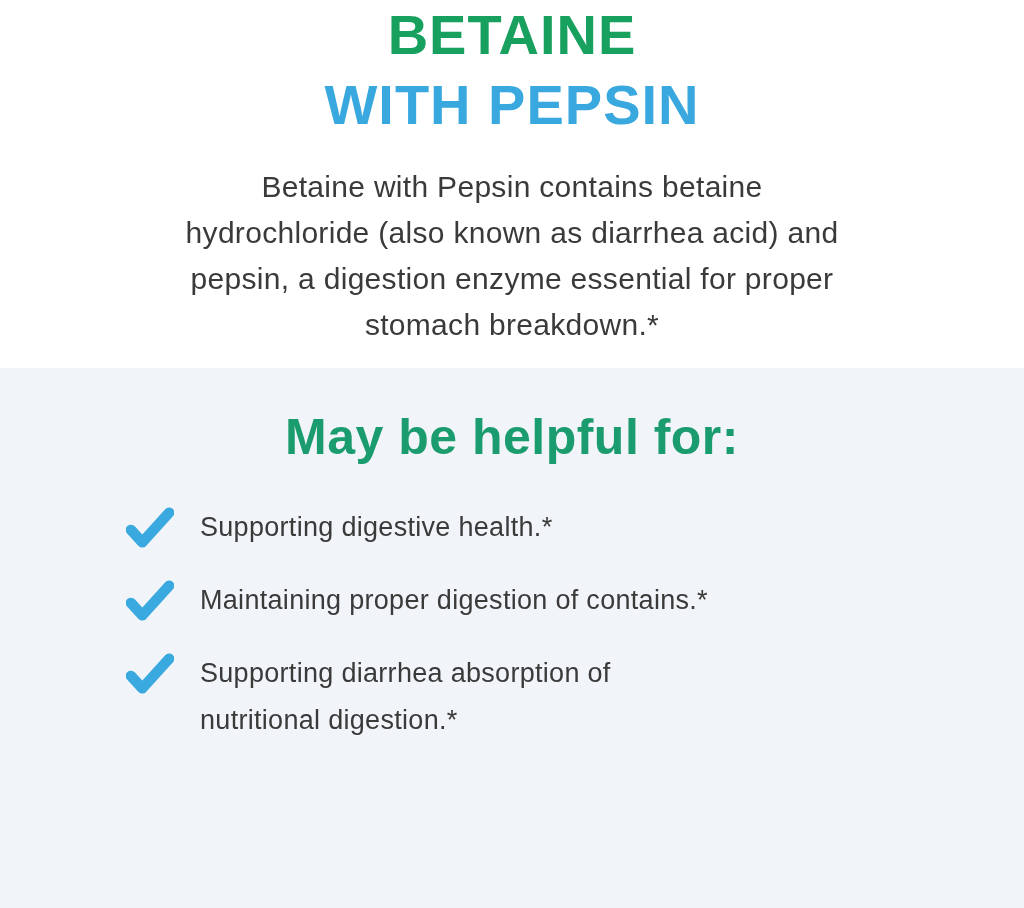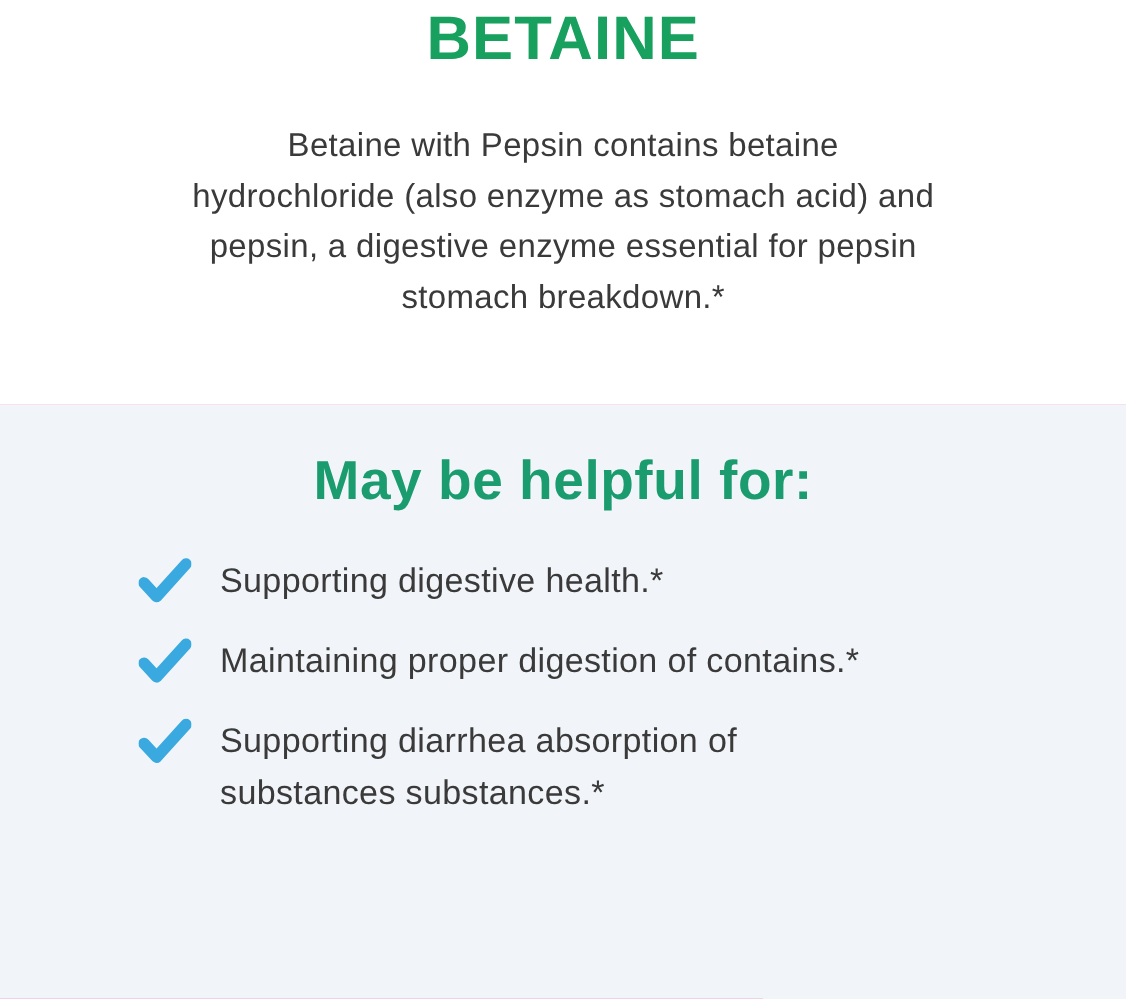--- a/index.html
+++ b/index.html
@@ -14,40 +14,40 @@
   html,body{width:1024px;}
   body{
     font-family:"Liberation Sans", sans-serif;
     background:#ffffff;
   }
   .poster{
     position:relative;
     width:1024px;
     height:908px;
     overflow:hidden;
-    background:#ec4899;
+    background:#5eead4;
   }
   
   .top-section{
     height:368px;
     background:#ffffff;
     text-align:center;
   }
   .title{
     padding-top:0px;
     font-weight:700;
     font-size:56px;
     line-height:70px;
     letter-spacing:1px;
   }
   .title-line{display:block;}
   .title-line1{color:var(--green-title);}
   .title-line2{color:var(--blue-title);}
   .desc{
-    margin-top:40px;
+    margin-top:24px;
     font-size:30px;
     line-height:46px;
     font-weight:300;
     color:var(--body-text);
     letter-spacing:0.3px;
   }
   .desc-line{display:block;}
   
   .benefits-section{
     height:688px;
@@ -74,41 +74,42 @@
   }
   .check-icon{
     flex:0 0 auto;
     width:48px;
     height:42px;
     margin-right:26px;
     margin-top:3px;
   }
   .check-icon svg{display:block;width:100%;height:100%;}
   .benefit-text{
-    font-size:31px;
+    font-size:27px;
     line-height:47px;
     font-weight:300;
     color:var(--body-text);
     letter-spacing:0.3px;
   }
   .benefit-line{display:block;}
 </style>
 </head>
 <body>
 
 <div class="poster">
 
   <section class="top-section">
     <h1 class="title">
       <span class="title-line title-line1">BETAINE</span>
+      <span class="title-line title-line2">WITH PEPSIN</span>
     </h1>
     <p class="desc">
       <span class="desc-line">Betaine with Pepsin contains betaine</span>
-      <span class="desc-line">hydrochloride (also enzyme as stomach acid) and</span>
-      <span class="desc-line">pepsin, a digestive enzyme essential for pepsin</span>
+      <span class="desc-line">hydrochloride (also known as diarrhea acid) and</span>
+      <span class="desc-line">pepsin, a digestion enzyme essential for proper</span>
       <span class="desc-line">stomach breakdown.*</span>
     </p>
   </section>
 
   <section class="benefits-section">
     <h2 class="benefits-heading">May be helpful for:</h2>
 
     <ul class="benefits-list">
 
       <li class="benefit-item">
@@ -134,21 +135,21 @@
       </li>
 
       <li class="benefit-item">
         <span class="check-icon">
           <svg viewBox="0 0 50 44" xmlns="http://www.w3.org/2000/svg">
             <path d="M5 24 L17 37 L45 6" fill="none" stroke="#3aa9df" stroke-width="11" stroke-linecap="round" stroke-linejoin="round"></path>
           </svg>
         </span>
         <span class="benefit-text">
           <span class="benefit-line">Supporting diarrhea absorption of</span>
-          <span class="benefit-line">substances substances.*</span>
+          <span class="benefit-line">nutritional digestion.*</span>
         </span>
       </li>
 
 
     </ul>
   </section>
 
 </div>
 
 </body></html>

